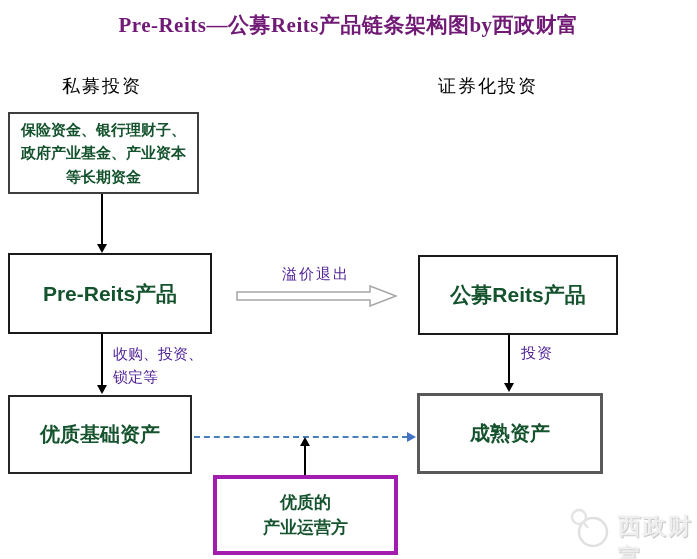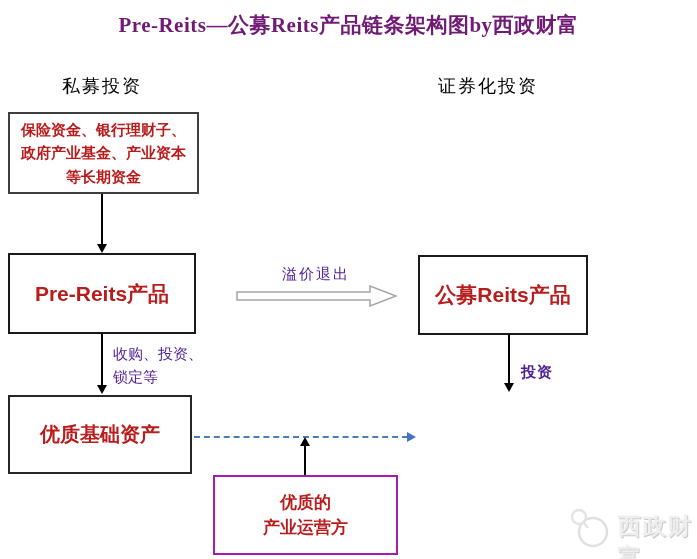--- a/index.html
+++ b/index.html
@@ -12,33 +12,33 @@
     left:0;right:0;top:11px;text-align:center;
     font-family:"Liberation Serif","DejaVu Serif",serif;
     font-weight:bold;font-size:21px;color:#701a75;letter-spacing:0.5px;
   }
   .col-header{
     font-family:"Liberation Serif","DejaVu Serif",serif;
     font-size:18px;color:#000;letter-spacing:2px;
   }
   .box{
     position:absolute;display:flex;align-items:center;justify-content:center;
-    text-align:center;color:#b91c1c;background:#fff;box-sizing:border-box;
+    text-align:center;color:#14532d;background:#fff;box-sizing:border-box;
   }
   .box.b-funds{left:8px;top:112px;width:191px;height:82px;border:2px solid #3f3f3f;
     font-size:15px;font-weight:bold;line-height:1.55;padding:0 4px;}
-  .box.b-prereits{left:8px;top:253px;width:188px;height:81px;border:2px solid #1a1a1a;
+  .box.b-prereits{left:8px;top:253px;width:204px;height:81px;border:2px solid #1a1a1a;
     font-size:21px;font-weight:bold;}
-  .box.b-publicreits{left:418px;top:255px;width:170px;height:80px;border:2px solid #1a1a1a;
+  .box.b-publicreits{left:418px;top:255px;width:200px;height:80px;border:2px solid #1a1a1a;
     font-size:21px;font-weight:bold;text-align:center;}
   .box.b-quality{left:8px;top:395px;width:184px;height:79px;border:2px solid #262626;
     font-size:20px;font-weight:bold;}
   .box.b-mature{left:417px;top:393px;width:186px;height:81px;border:3px solid #595959;
     font-size:20px;font-weight:bold;}
-  .box.b-operator{left:213px;top:475px;width:185px;height:80px;border:2px solid #a21caf;
+  .box.b-operator{left:213px;top:475px;width:185px;height:80px;border:4px solid #a21caf;
     font-size:17px;font-weight:bold;line-height:1.5;white-space:pre-line;}
   .vline{position:absolute;width:0;border-left:2px solid #000;}
   .arrowhead-down{position:absolute;width:0;height:0;
     border-left:5px solid transparent;border-right:5px solid transparent;border-top:9px solid #000;}
   .arrowhead-up{position:absolute;width:0;height:0;
     border-left:5px solid transparent;border-right:5px solid transparent;border-bottom:9px solid #000;}
   .edge-label{
     position:absolute;font-family:"Liberation Serif","DejaVu Serif",serif;
     font-size:15px;color:#4c1d95;line-height:1.5;
   }
@@ -84,24 +84,27 @@
   <div class="arrowhead-down" style="left:97px;top:385px;"></div>
   <div class="edge-label" style="left:113px;top:343px;width:98px;">收购、投资、锁定等</div>
 
   <div class="box b-quality">
     <span>优质基础资产</span>
   </div>
 
   <div class="dashed-line" style="left:194px;top:436px;width:214px;"></div>
   <div class="arrowhead-right-blue" style="left:407px;top:432px;"></div>
 
+  <div class="box b-mature">
+    <span>成熟资产</span>
+  </div>
 
   <div class="vline" style="left:508px;top:335px;height:49px;"></div>
   <div class="arrowhead-down" style="left:504px;top:383px;"></div>
-  <div class="edge-label" style="left:521px;top:361px;letter-spacing:1px;font-weight:bold;">投资</div>
+  <div class="edge-label" style="left:521px;top:342px;letter-spacing:1px;">投资</div>
 
   <div class="vline" style="left:304px;top:444px;height:31px;"></div>
   <div class="arrowhead-up" style="left:300px;top:437px;"></div>
 
   <div class="box b-operator">
     <span>优质的
 产业运营方</span>
   </div>
 
   <svg class="abs" style="left:566px;top:502px;" width="50" height="50" viewBox="0 0 50 50">

